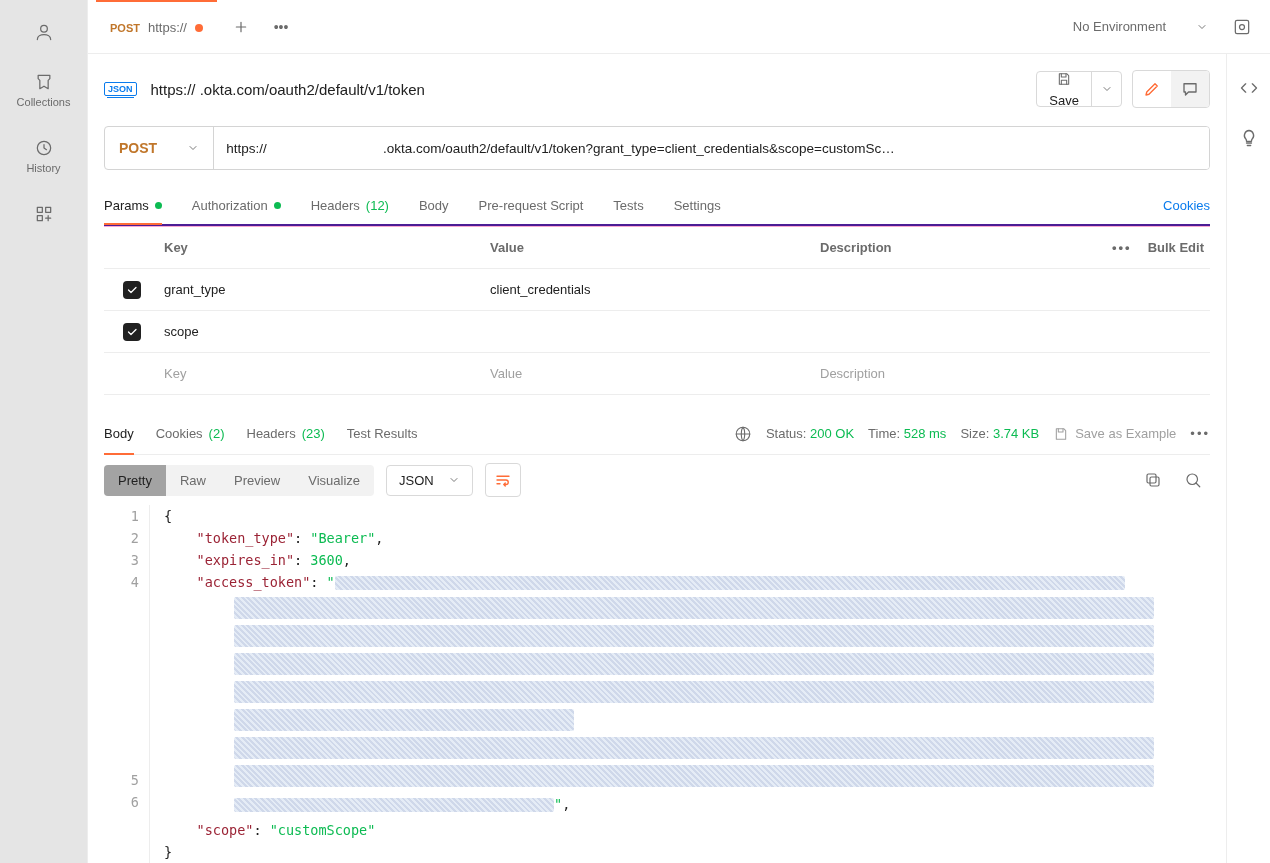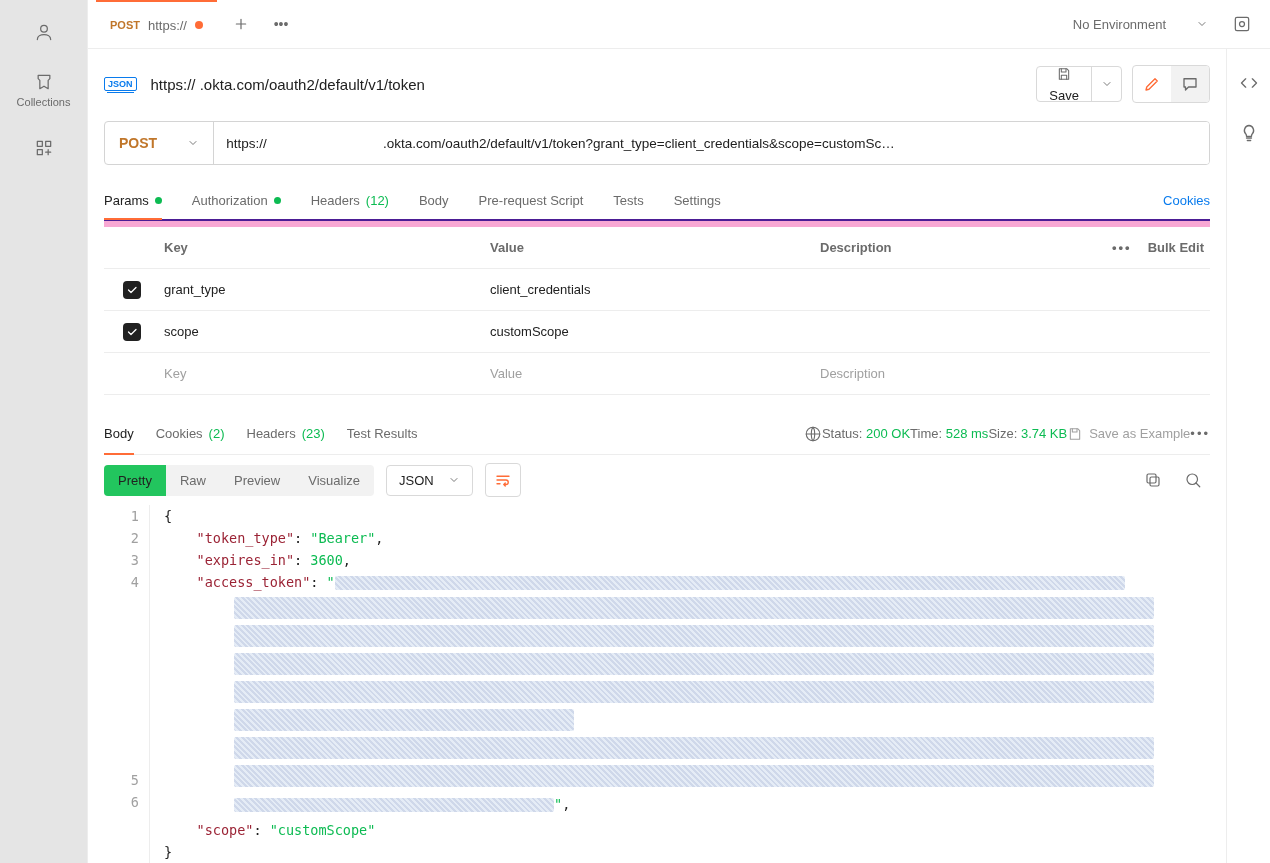--- a/index.html
+++ b/index.html
@@ -58,47 +58,47 @@
 .req-tab { display: flex; align-items: center; gap: 6px; color: #6B6B6B; cursor: pointer; height: 100%; position: relative; }
 .req-tab.active { color: #212121; }
 .req-tab.active::after { content: ""; position: absolute; left: 0; right: 0; bottom: -1px; height: 2px; background: #FF6C37; }
 .green-dot { width: 7px; height: 7px; border-radius: 50%; background: #0CBB52; }
 .count-badge { color: #0CBB52; }
 .req-tabs .spacer { flex: 1; }
 .cookies-link { color: #097BED; cursor: pointer; }
 
 
 .section-header { font-weight: 600; color: #212121; padding: 12px 0 10px; font-size: 13px; }
-.params-table { border-top: 6px solid #f9a8d4; }
+.params-table { border-top: 1px solid #f9a8d4; }
 .p-row { display: flex; align-items: center; height: 42px; border-bottom: 1px solid #ededed; }
 .p-row.header { color: #6B6B6B; font-weight: 600; }
 .p-col-check { width: 56px; display: flex; justify-content: center; }
 .p-col-key { width: 330px; padding-left: 4px; }
 .p-col-value { width: 330px; }
 .p-col-desc { flex: 1; }
 .p-col-actions { width: 120px; display: flex; justify-content: flex-end; gap: 16px; color: #6B6B6B; padding-right: 6px; }
 .checkbox { width: 18px; height: 18px; border-radius: 4px; background: #212121; display: flex; align-items: center; justify-content: center; }
 .checkbox svg { stroke: #fff; stroke-width: 2.5; }
 .placeholder { color: #A0A0A0; }
 .dots { letter-spacing: 2px; cursor: pointer; }
 
 
 .resp-tabs { display: flex; align-items: center; gap: 22px; border-bottom: 1px solid #ededed; height: 42px; margin-top: 18px; }
 .resp-tab { display: flex; align-items: center; gap: 6px; color: #6B6B6B; cursor: pointer; height: 100%; position: relative; }
 .resp-tab.active { color: #212121; }
 .resp-tab.active::after { content: ""; position: absolute; left: 0; right: 0; bottom: -1px; height: 2px; background: #FF6C37; }
-.resp-meta { margin-left: auto; display: flex; align-items: center; color: #6B6B6B; font-size: 13px; }
+.resp-meta { margin-left: auto; display: flex; align-items: center; gap: 14px; color: #6B6B6B; font-size: 13px; }
 .resp-meta .ok { color: #0CBB52; }
 .save-example { display: flex; align-items: center; gap: 6px; color: #A0A0A0; cursor: pointer; }
 
 
 .body-toolbar { display: flex; align-items: center; gap: 6px; height: 50px; }
 .seg { display: flex; background: #f2f2f2; border-radius: 4px; overflow: hidden; }
 .seg .seg-item { padding: 8px 14px; color: #6B6B6B; cursor: pointer; }
-.seg .seg-item.active { background: #22c55e; color: #212121; }
+.seg .seg-item.active { background: #a3a3a3; color: #212121; }
 .format-select { display: flex; align-items: center; gap: 14px; border: 1px solid #d9d9d9; border-radius: 4px; padding: 7px 12px; cursor: pointer; margin-left: 6px; }
 .wrap-btn { width: 36px; height: 34px; border: 1px solid #d9d9d9; border-radius: 4px; display: flex; align-items: center; justify-content: center; margin-left: 6px; cursor: pointer; }
 .wrap-btn svg { stroke: #FF6C37; }
 .body-toolbar .spacer2 { flex: 1; }
 .tb-icon { width: 34px; height: 34px; display: flex; align-items: center; justify-content: center; color: #6B6B6B; cursor: pointer; }
 
 
 .code-view { font-family: Menlo, Consolas, monospace; font-size: 13.5px; line-height: 22px; display: flex; }
 .gutter { width: 46px; text-align: right; color: #A0A0A0; padding-right: 10px; border-right: 1px solid #ededed; }
 .code-body { flex: 1; padding-left: 14px; overflow: hidden; }
@@ -126,20 +126,27 @@
       </svg>
   </div>
   <div class="rail-item">
     <svg class="rail-icon" viewBox="0 0 24 24">
         <path d="M5 4h14v4l-2 2v10l-5-3-5 3V10L5 8z"></path>
       </svg>
     <span class="label">Collections</span>
   </div>
   <div class="rail-item">
     <svg class="rail-icon" viewBox="0 0 24 24">
+        <circle cx="12" cy="12" r="8"></circle>
+        <path d="M12 8v4l3 2"></path>
+      </svg>
+    <span class="label">History</span>
+  </div>
+  <div class="rail-item">
+    <svg class="rail-icon" viewBox="0 0 24 24">
         <rect x="4" y="4" width="6" height="6"></rect>
         <rect x="14" y="4" width="6" height="6"></rect>
         <rect x="4" y="14" width="6" height="6"></rect>
         <path d="M17 14v6M14 17h6"></path>
       </svg>
   </div>
 </div>
 
 <div class="main">
 
@@ -274,21 +281,20 @@
         </div>
         <div class="p-row">
           <div class="p-col-check">
               <div class="checkbox">
                 <svg width="12" height="12" viewBox="0 0 24 24" fill="none">
                   <path d="M5 12l5 5L20 7"></path>
                 </svg>
               </div>
             </div>
           <div class="p-col-key">scope</div>
-          <div class="p-col-value">customScope</div>
           <div class="p-col-desc"></div>
           <div class="p-col-actions"></div>
         </div>
         <div class="p-row">
           <div class="p-col-check"></div>
           <div class="p-col-key placeholder">Key</div>
           <div class="p-col-value placeholder">Value</div>
           <div class="p-col-desc placeholder">Description</div>
           <div class="p-col-actions"></div>
         </div>

